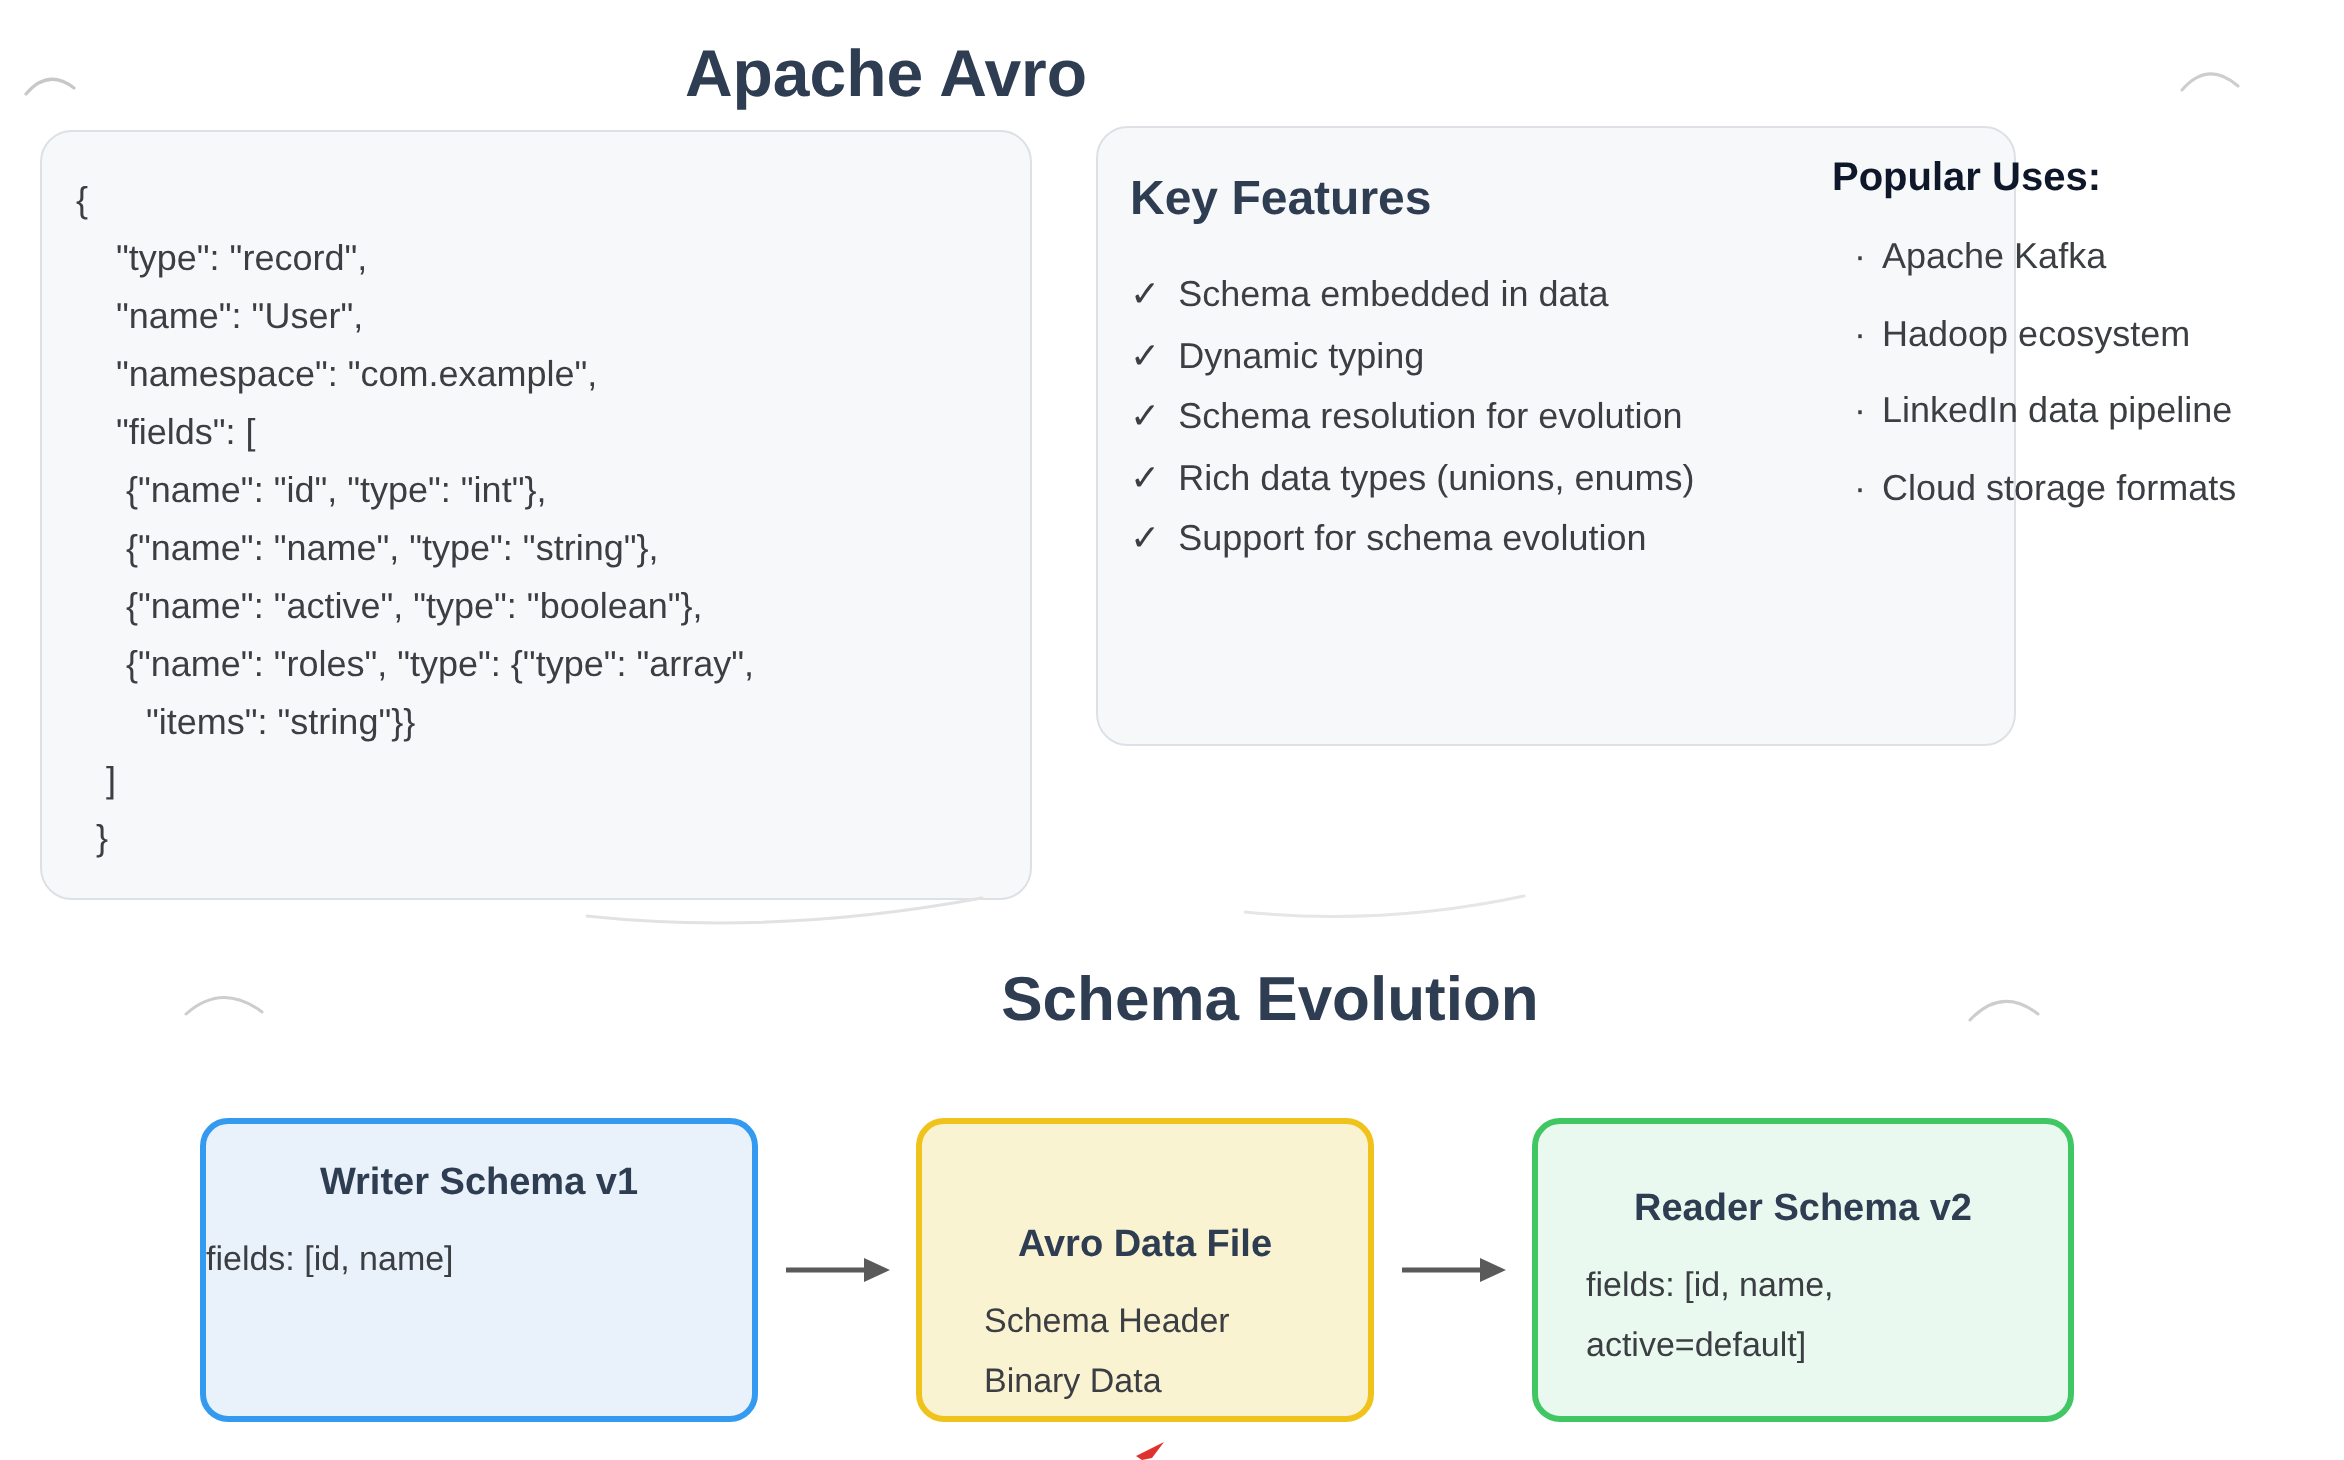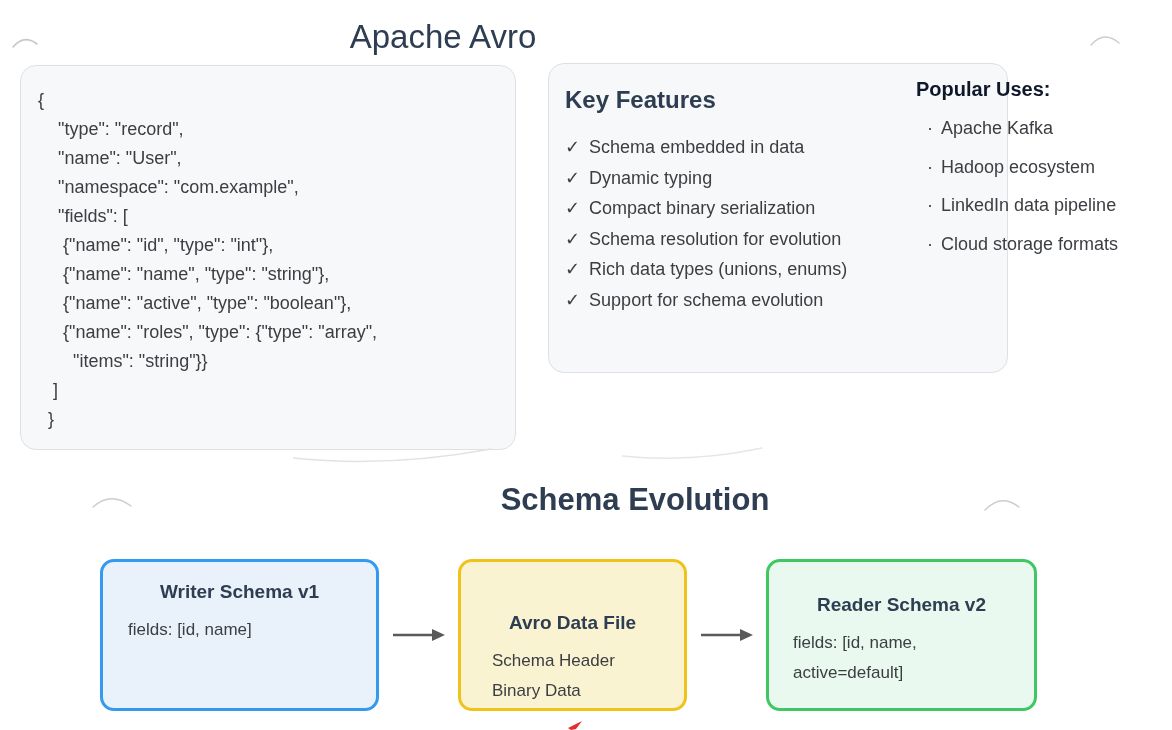--- a/index.html
+++ b/index.html
@@ -2,21 +2,21 @@
 <html><head>
 <meta charset="utf-8">
 <style>
   html,body { margin:0; padding:0; background:#ffffff; }
   .page {
     position:relative; width:1172px; height:730px; overflow:hidden;
     background:#ffffff; font-family:"Liberation Sans", sans-serif;
   }
   .main-title {
     position:absolute; top:18px; left:0; width:886px; margin:0;
-    text-align:center; font-size:33px; font-weight:normal; color:#2e3d51;
+    text-align:center; font-size:33px; font-weight:bold; color:#2e3d51;
   }
   .panel {
     position:absolute; background:#f7f8f9; border:1.5px solid #dde1e6;
     border-radius:16px; box-sizing:border-box;
   }
   .code-panel { left:20px; top:65px; width:496px; height:385px; }
   .code {
     margin:0; padding:20px 0 0 17px; font-family:"Liberation Sans", sans-serif;
     font-size:18px; line-height:29px; color:#3b3e42; white-space:pre;
   }
@@ -43,21 +43,21 @@
     border-radius:14px; border:3px solid; text-align:center;
   }
   .box-writer { left:100px; width:279px; border-color:#339af0; background:#e9f2fb; }
   .box-avro   { left:458px; width:229px; border-color:#f0c21c; background:#faf3d2; }
   .box-reader { left:766px; width:271px; border-color:#40c763; background:#e9f9ef; }
   .box-title { font-size:19px; font-weight:bold; color:#2e3d51; }
   .box-writer .box-title { margin-top:19px; }
   .box-avro   .box-title { margin-top:50px; }
   .box-reader .box-title { margin-top:32px; }
   .box-body { margin-top:12px; text-align:left; font-size:17px; line-height:30px; color:#3b3e42; }
-  .box-writer .box-body { padding-left:25px; }
+  .box-writer .box-body { }
   .box-avro   .box-body { padding-left:31px; }
   .box-reader .box-body { padding-left:24px; }
   .abs { position:absolute; }
   svg { display:block; }
 </style>
 </head>
 <body>
 
 <div class="page">
 
@@ -72,21 +72,20 @@
 
   <div class="panel code-panel">
     <pre class="code"><div>{</div><div>    "type": "record",</div><div>    "name": "User",</div><div>    "namespace": "com.example",</div><div>    "fields": [</div><div>     {"name": "id", "type": "int"},</div><div>     {"name": "name", "type": "string"},</div><div>     {"name": "active", "type": "boolean"},</div><div>     {"name": "roles", "type": {"type": "array",</div><div>       "items": "string"}}</div><div>   ]</div><div>  }</div></pre>
   </div>
 
   <div class="panel features-panel">
     <h2 class="features-title">Key Features</h2>
     <ul class="features-list">
       <li><span class="check">✓</span><span>Schema embedded in data</span></li>
       <li><span class="check">✓</span><span>Dynamic typing</span></li>
-      <li><span class="check">✓</span><span>Compact binary serialization</span></li>
       <li><span class="check">✓</span><span>Schema resolution for evolution</span></li>
       <li><span class="check">✓</span><span>Rich data types (unions, enums)</span></li>
       <li><span class="check">✓</span><span>Support for schema evolution</span></li>
     </ul>
   </div>
 
   <div class="popular">
     <h3 class="popular-title">Popular Uses:</h3>
     <ul class="popular-list">
       <li><span class="bullet">·</span><span>Apache Kafka</span></li>

